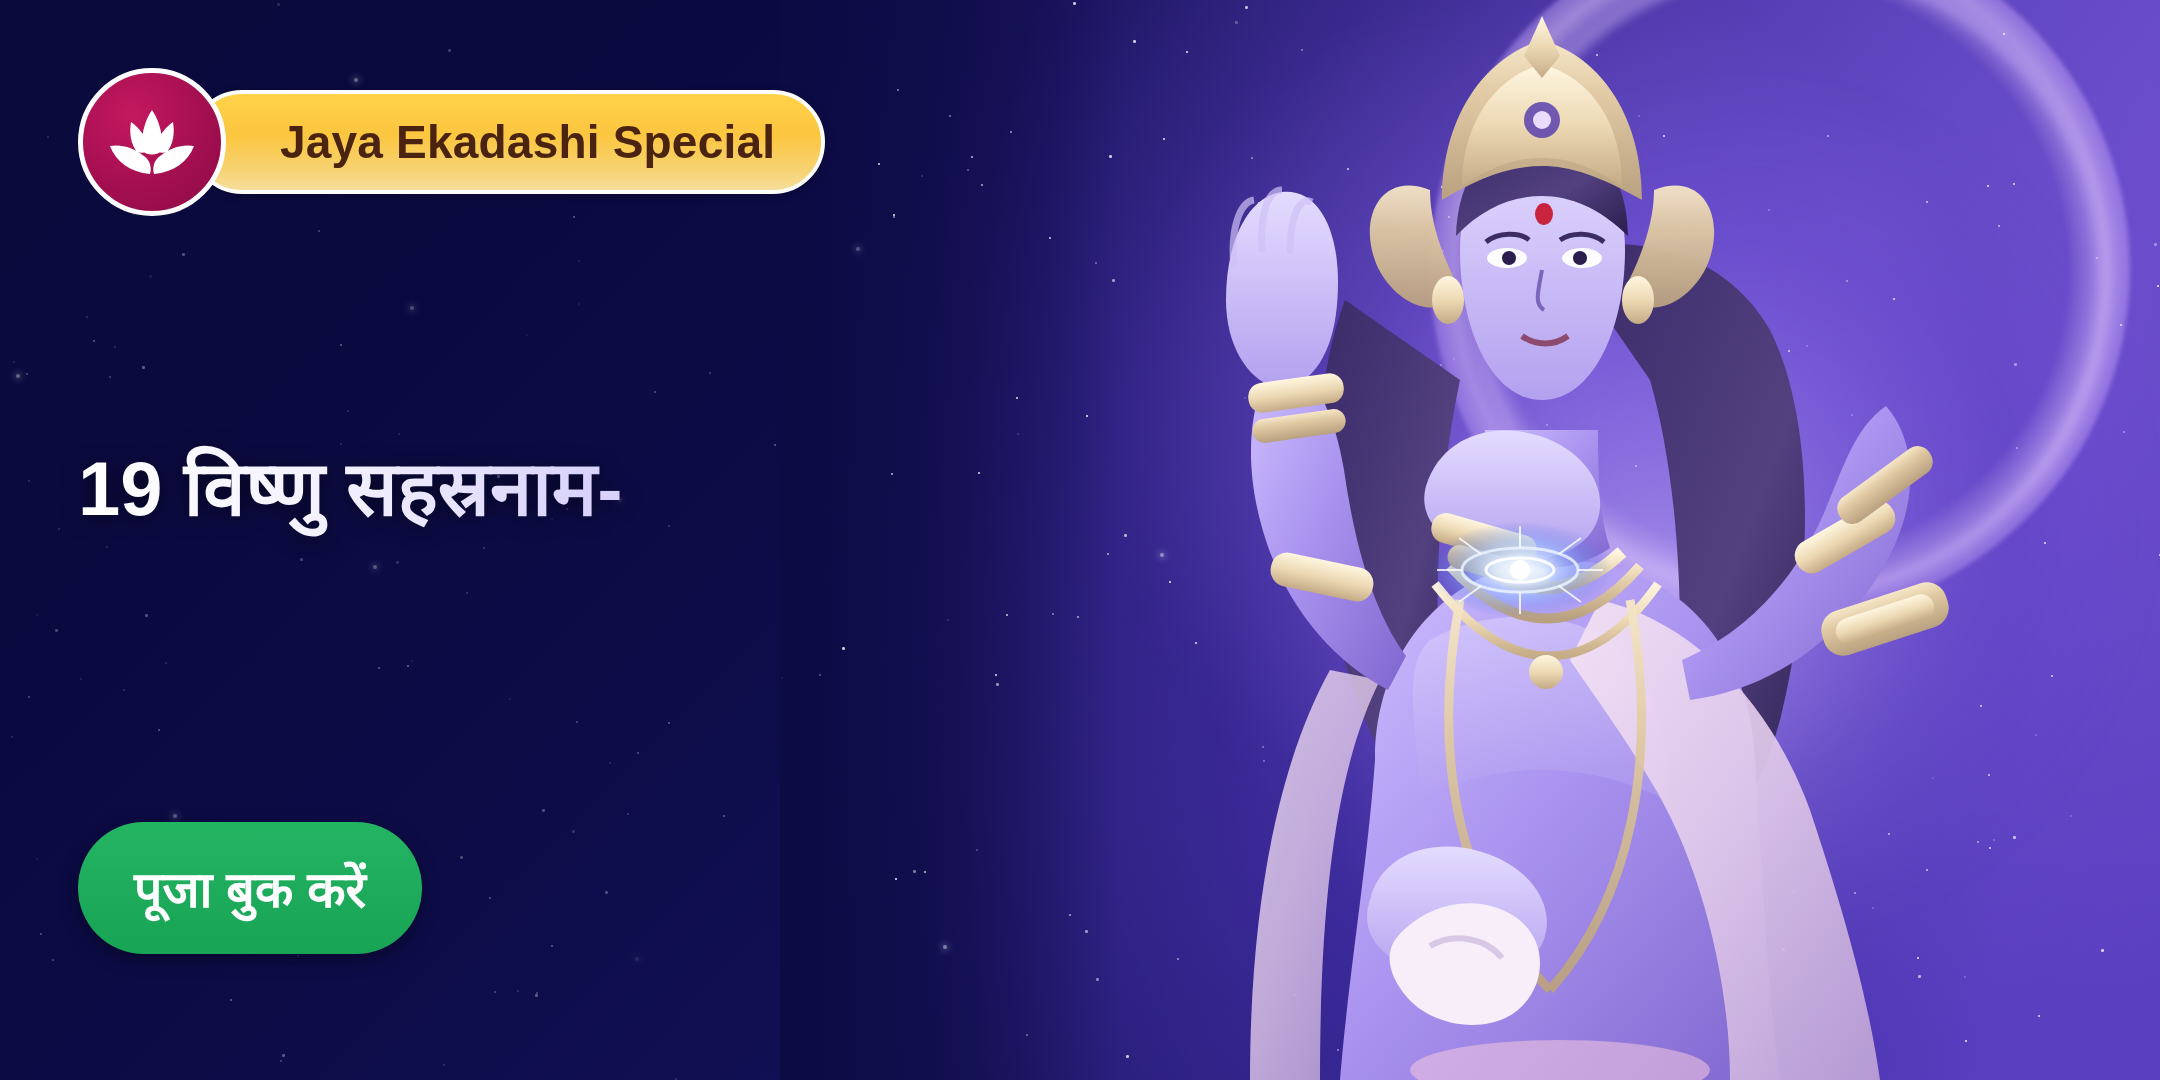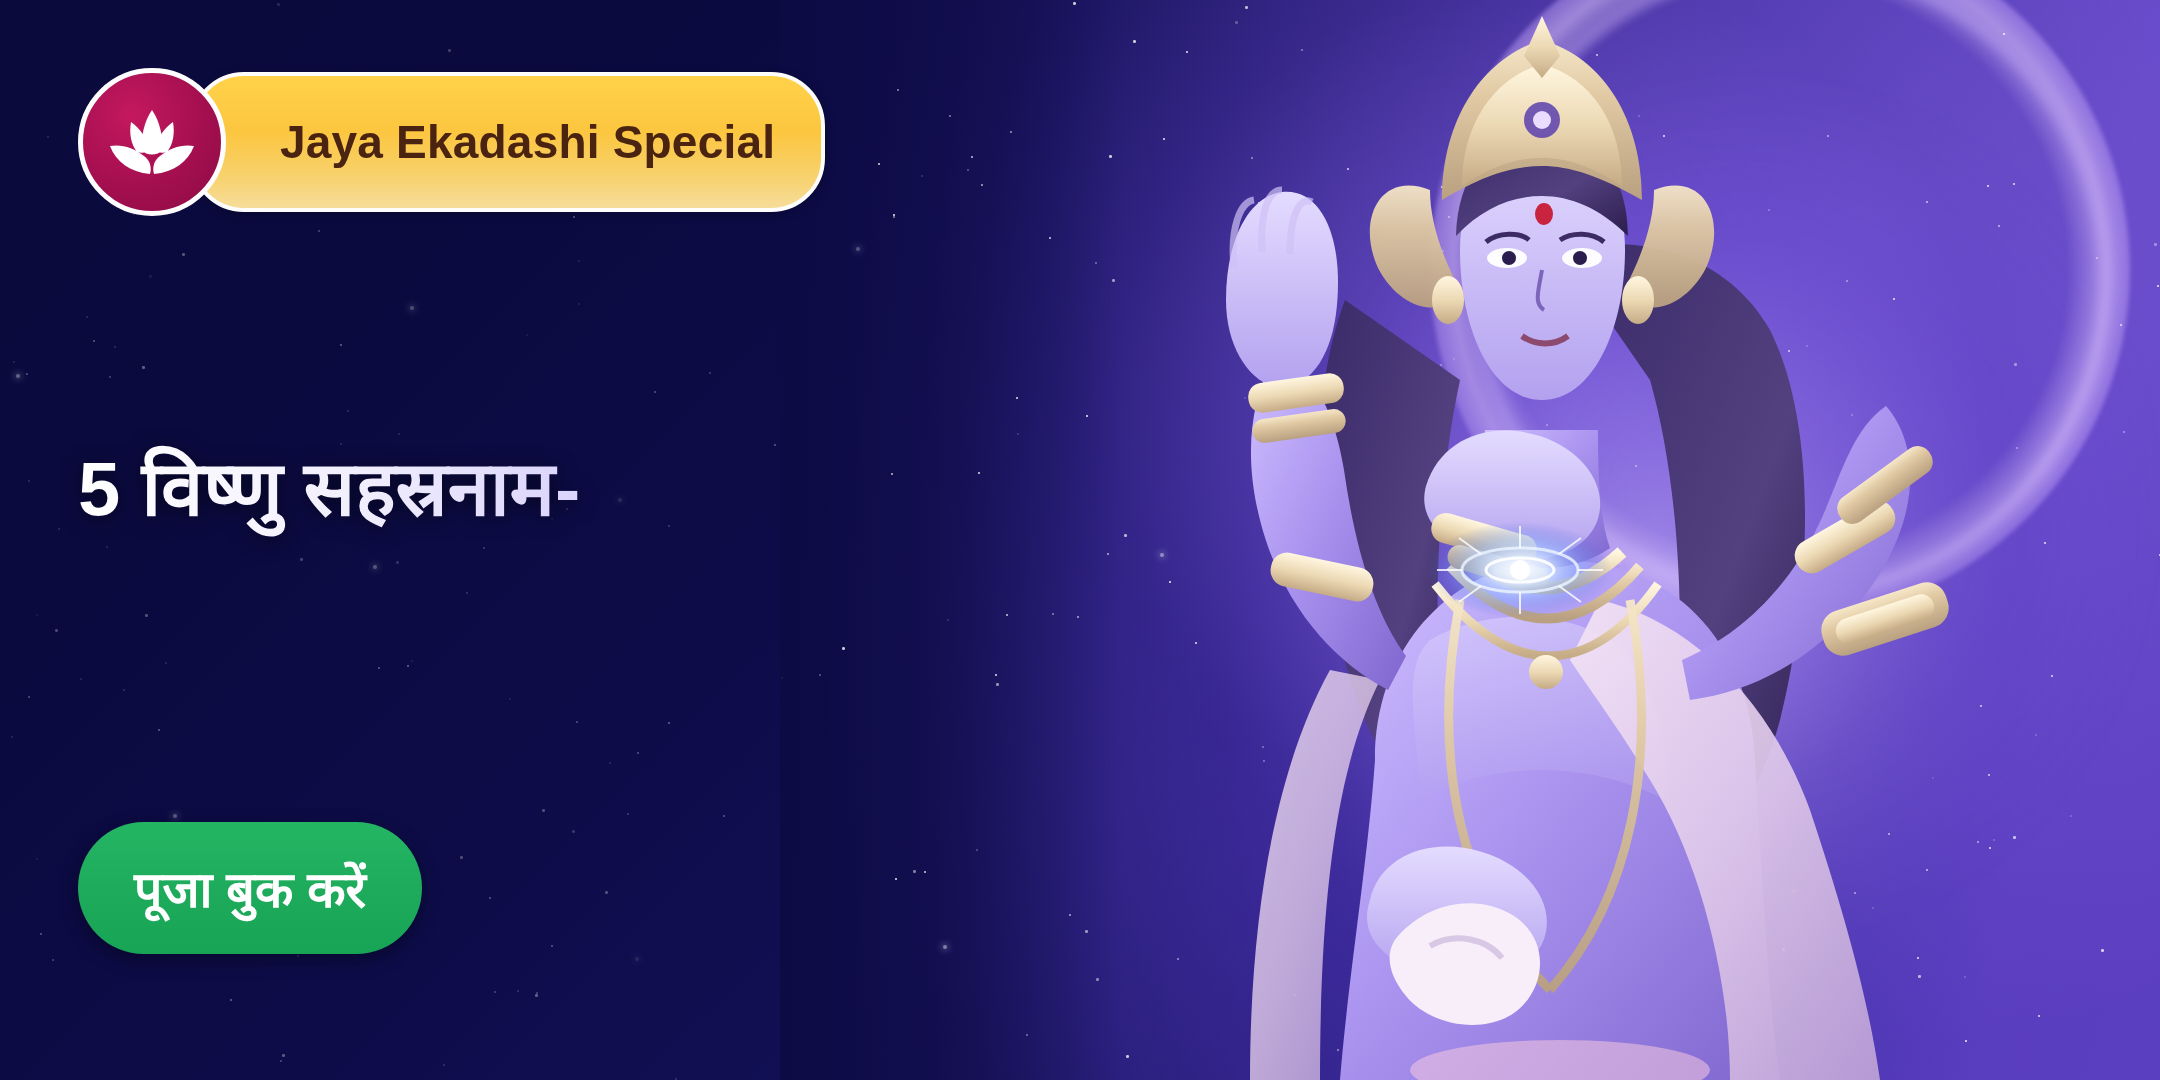--- a/index.html
+++ b/index.html
@@ -42,21 +42,21 @@
 
   
   .content{position:absolute;left:0;top:0;width:830px;height:100%;}
 
   
   .badge-row{position:absolute;left:78px;top:68px;display:flex;align-items:center;height:148px;}
   .lotus-circle{position:relative;width:148px;height:148px;border-radius:50%;
     background:radial-gradient(circle at 35% 30%,#c4185f 0%,#a40f4f 55%,#8c0b44 100%);
     border:5px solid #fdfdfd;box-sizing:border-box;z-index:3;
     display:flex;align-items:center;justify-content:center;}
-  .badge-pill{position:relative;margin-left:-36px;height:140px;min-width:590px;
+  .badge-pill{position:relative;margin-left:-36px;height:104px;min-width:590px;
     border-radius:54px;box-sizing:border-box;
     background:linear-gradient(180deg,#ffd24a 0%,#fcc63f 42%,#f7d270 78%,#f6dd9a 100%);
     border:4px solid #fdfdfd;
     display:flex;align-items:center;z-index:2;
     box-shadow:0 2px 10px rgba(0,0,0,.25);}
   .badge-text{padding-left:86px;padding-right:46px;
     font-size:46px;font-weight:bold;color:#4a2410;letter-spacing:.2px;white-space:nowrap;
     font-family:"Liberation Sans",sans-serif;}
 
   
@@ -518,21 +518,21 @@
           <path d="M88 40 C82 56 68 66 48 68 C46 62 48 54 54 50 C64 42 76 38 88 40 Z" fill="#ffffff"></path>
         </svg>
       </div>
       <div class="badge-pill">
         <span class="badge-text">Jaya Ekadashi Special</span>
       </div>
     </div>
 
     <div class="headline">
       <div class="shadowwrap">
-        <div class="ln">5 विष्णु सहस्रनाम-</div>
+        <div class="ln">19 विष्णु सहस्रनाम-</div>
       </div>
     </div>
 
     <div class="cta">
       <span class="cta-text">पूजा बुक करें</span>
     </div>
 
   </div>
 </div>
 

